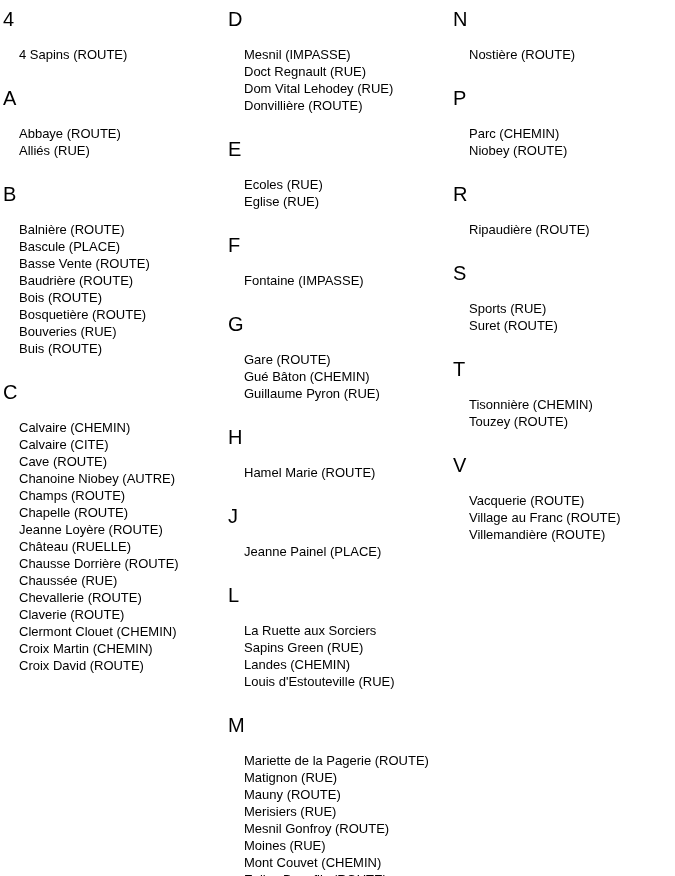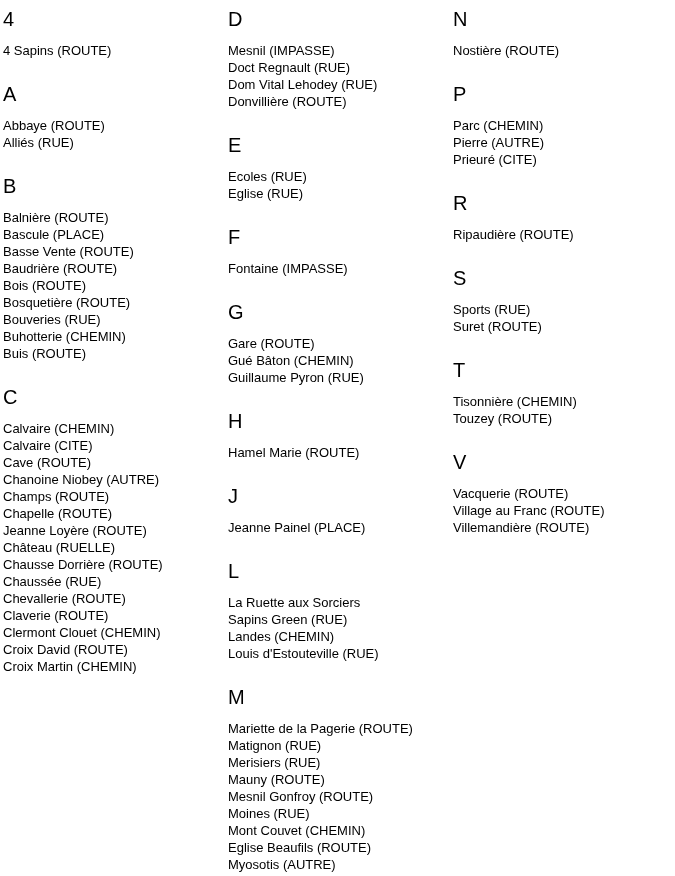--- a/index.html
+++ b/index.html
@@ -31,21 +31,21 @@
     line-height: 22px;
     font-weight: normal;
     margin: 24px 0 12px 0;
     letter-spacing: 0;
   }
   .section:first-child h2 {
     margin-top: 0;
   }
   .street-list {
     list-style: none;
-    margin: 0;
+    margin: 16px;
     padding: 0;
   }
   .street-list li {
     font-size: 13px;
     line-height: 17px;
     white-space: nowrap;
     cursor: pointer;
   }
 </style>
 </head>
@@ -69,42 +69,41 @@
       <section class="section">
         <h2>B</h2>
         <ul class="street-list">
           <li>Balnière (ROUTE)</li>
           <li>Bascule (PLACE)</li>
           <li>Basse Vente (ROUTE)</li>
           <li>Baudrière (ROUTE)</li>
           <li>Bois (ROUTE)</li>
           <li>Bosquetière (ROUTE)</li>
           <li>Bouveries (RUE)</li>
-          <li>Buhotterie (CHEMIN)</li>
           <li>Buis (ROUTE)</li>
         </ul>
       </section>
       <section class="section">
         <h2>C</h2>
         <ul class="street-list">
           <li>Calvaire (CHEMIN)</li>
           <li>Calvaire (CITE)</li>
           <li>Cave (ROUTE)</li>
           <li>Chanoine Niobey (AUTRE)</li>
           <li>Champs (ROUTE)</li>
           <li>Chapelle (ROUTE)</li>
           <li>Jeanne Loyère (ROUTE)</li>
           <li>Château (RUELLE)</li>
           <li>Chausse Dorrière (ROUTE)</li>
           <li>Chaussée (RUE)</li>
           <li>Chevallerie (ROUTE)</li>
           <li>Claverie (ROUTE)</li>
           <li>Clermont Clouet (CHEMIN)</li>
+          <li>Croix Martin (CHEMIN)</li>
           <li>Croix David (ROUTE)</li>
-          <li>Croix Martin (CHEMIN)</li>
         </ul>
       </section>
     </div>
   <div class="col">
       <section class="section">
         <h2>D</h2>
         <ul class="street-list">
           <li>Mesnil (IMPASSE)</li>
           <li>Doct Regnault (RUE)</li>
           <li>Dom Vital Lehodey (RUE)</li>
@@ -151,43 +150,42 @@
           <li>Sapins Green (RUE)</li>
           <li>Landes (CHEMIN)</li>
           <li>Louis d'Estouteville (RUE)</li>
         </ul>
       </section>
       <section class="section">
         <h2>M</h2>
         <ul class="street-list">
           <li>Mariette de la Pagerie (ROUTE)</li>
           <li>Matignon (RUE)</li>
+          <li>Mauny (ROUTE)</li>
           <li>Merisiers (RUE)</li>
-          <li>Mauny (ROUTE)</li>
           <li>Mesnil Gonfroy (ROUTE)</li>
           <li>Moines (RUE)</li>
           <li>Mont Couvet (CHEMIN)</li>
           <li>Eglise Beaufils (ROUTE)</li>
           <li>Myosotis (AUTRE)</li>
         </ul>
       </section>
     </div>
   <div class="col">
       <section class="section">
         <h2>N</h2>
         <ul class="street-list">
           <li>Nostière (ROUTE)</li>
         </ul>
       </section>
       <section class="section">
         <h2>P</h2>
         <ul class="street-list">
           <li>Parc (CHEMIN)</li>
-          <li>Pierre (AUTRE)</li>
-          <li>Prieuré (CITE)</li>
+          <li>Niobey (ROUTE)</li>
         </ul>
       </section>
       <section class="section">
         <h2>R</h2>
         <ul class="street-list">
           <li>Ripaudière (ROUTE)</li>
         </ul>
       </section>
       <section class="section">
         <h2>S</h2>

